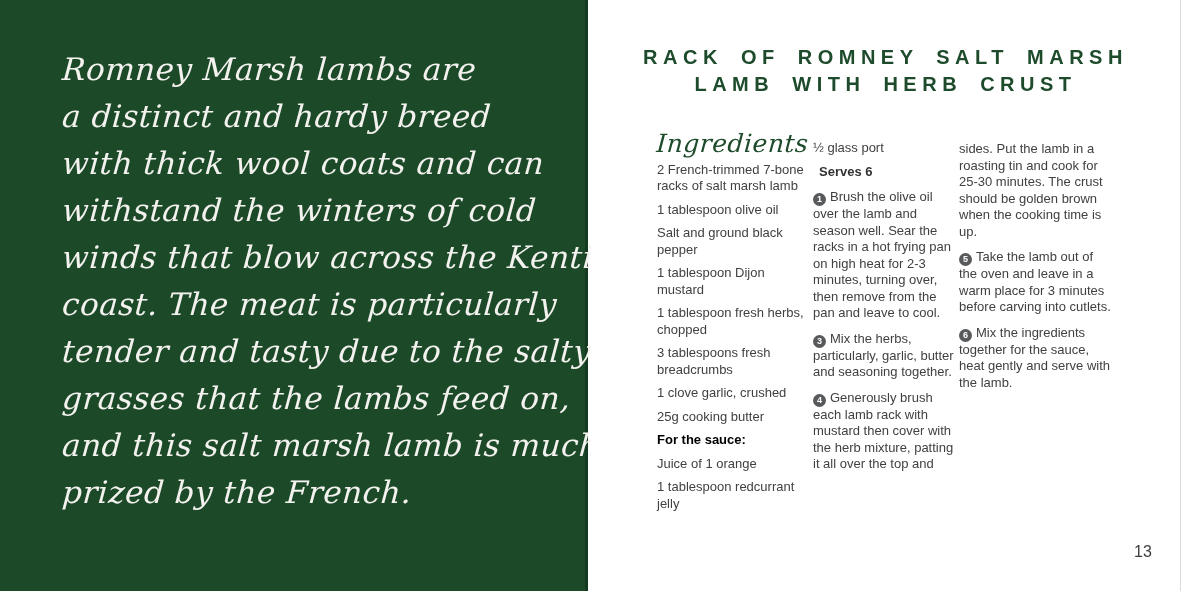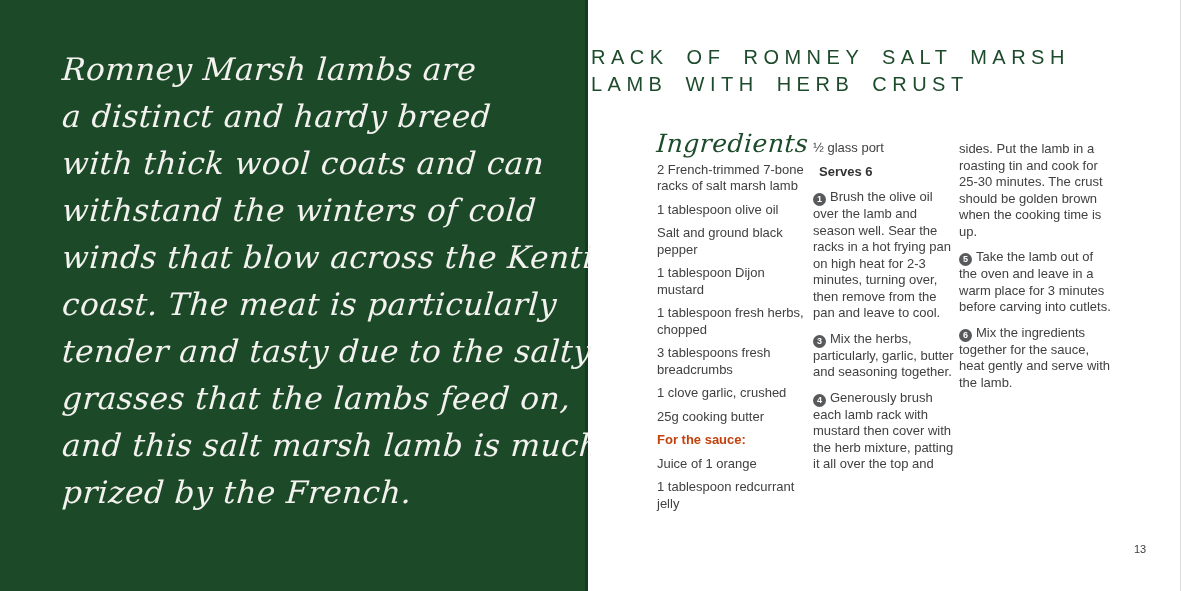--- a/index.html
+++ b/index.html
@@ -10,43 +10,43 @@
   .left-page{position:absolute;left:0;top:0;width:588px;height:591px;
              background:#1c4a29;border-right:3px solid #143a1f;box-sizing:border-box;}
   .hand-text{position:absolute;left:64px;top:46px;}
   .hand-line{font-family:"DejaVu Serif","Liberation Serif",serif;font-style:italic;
              font-size:31px;line-height:47px;color:#f3f2ee;white-space:nowrap;
              transform:skewX(-4deg);transform-origin:left top;letter-spacing:0.5px;}
 
   
   .right-page{position:absolute;left:591px;top:0;width:590px;height:591px;background:#ffffff;
               border-right:1px solid #dcdcdc;box-sizing:border-box;}
-  .title{position:absolute;left:0;top:44px;width:100%;margin:0;text-align:left;
-         color:#1d4b2b;font-size:20px;font-weight:400;line-height:27px;
+  .title{position:absolute;left:0;top:44px;width:100%;margin:0;text-align:center;
+         color:#1d4b2b;font-size:20px;font-weight:700;line-height:27px;
          letter-spacing:5.5px;word-spacing:7px;}
   .title span{display:block;}
 
   .col{position:absolute;font-size:13px;line-height:16.5px;color:#414042;}
   .col1{left:66px;top:136px;width:150px;}
   .col2{left:222px;top:140px;width:148px;}
   .col3{left:368px;top:141px;width:155px;}
 
   .script-heading{font-family:"DejaVu Serif","Liberation Serif",serif;font-style:italic;
                   font-size:25px;color:#1d4b2b;transform:skewX(-4deg);transform-origin:left top;
                   margin:0 0 9px 0;letter-spacing:0.5px;}
   .ing{margin:0 0 7px 0;}
-  .bold{font-weight:700;color:#c2410c;}
+  .bold{font-weight:700;color:#000000;}
   .serves{margin:5px 0 9px 6px;font-weight:700;color:#333335;}
   .step{margin:0 0 9px 0;}
   .cont{margin:0 0 9px 0;}
   .stepnum{display:inline-flex;width:13px;height:13px;border-radius:50%;
            background:#58595b;color:#ffffff;font-size:9px;font-weight:700;
            align-items:center;justify-content:center;margin-right:4px;
            vertical-align:-1px;line-height:13px;}
-  .page-number{position:absolute;left:543px;top:543px;font-size:11px;color:#3d3d3f;}
+  .page-number{position:absolute;left:543px;top:543px;font-size:16px;color:#3d3d3f;}
 </style>
 </head>
 <body>
 
 <div class="spread">
 
   <div class="left-page">
     <div class="hand-text">
       <div class="hand-line">Romney Marsh lambs are</div>
       <div class="hand-line">a distinct and hardy breed</div>

